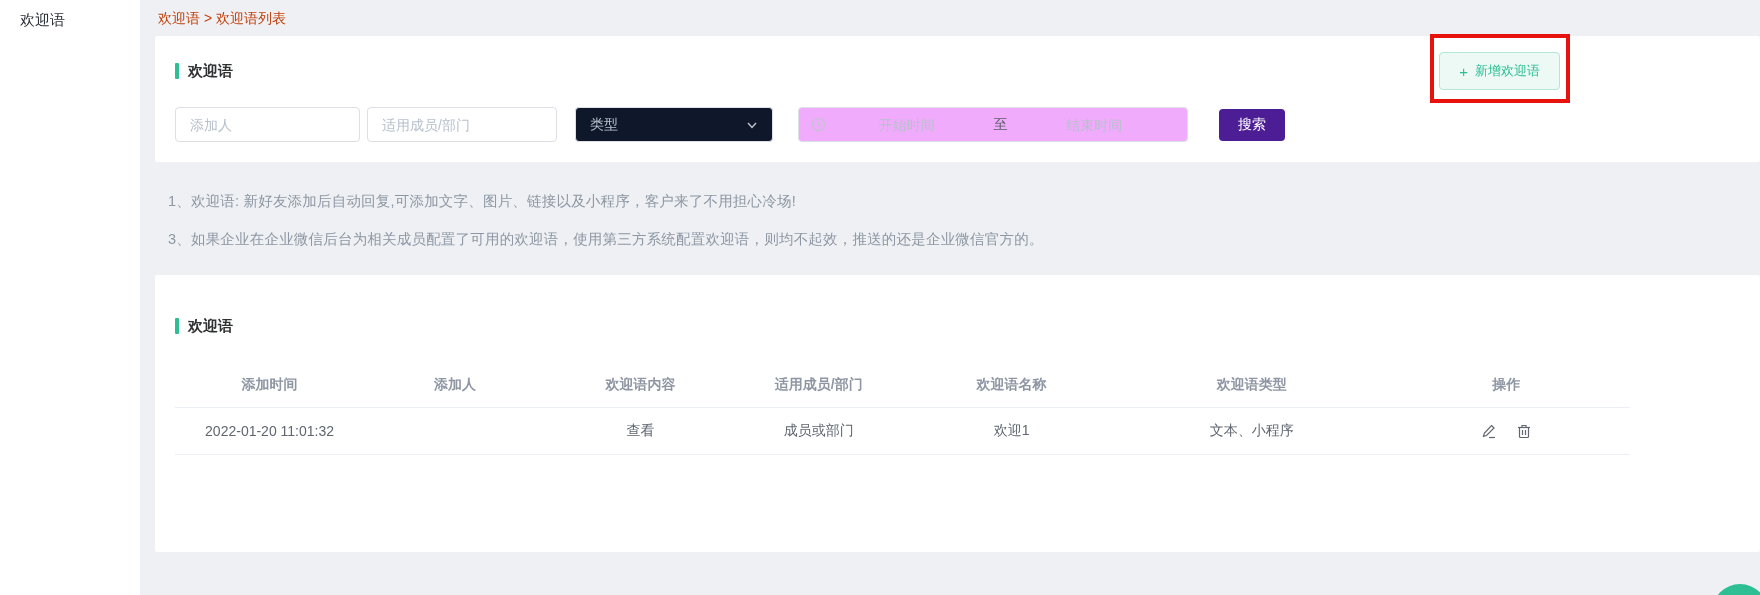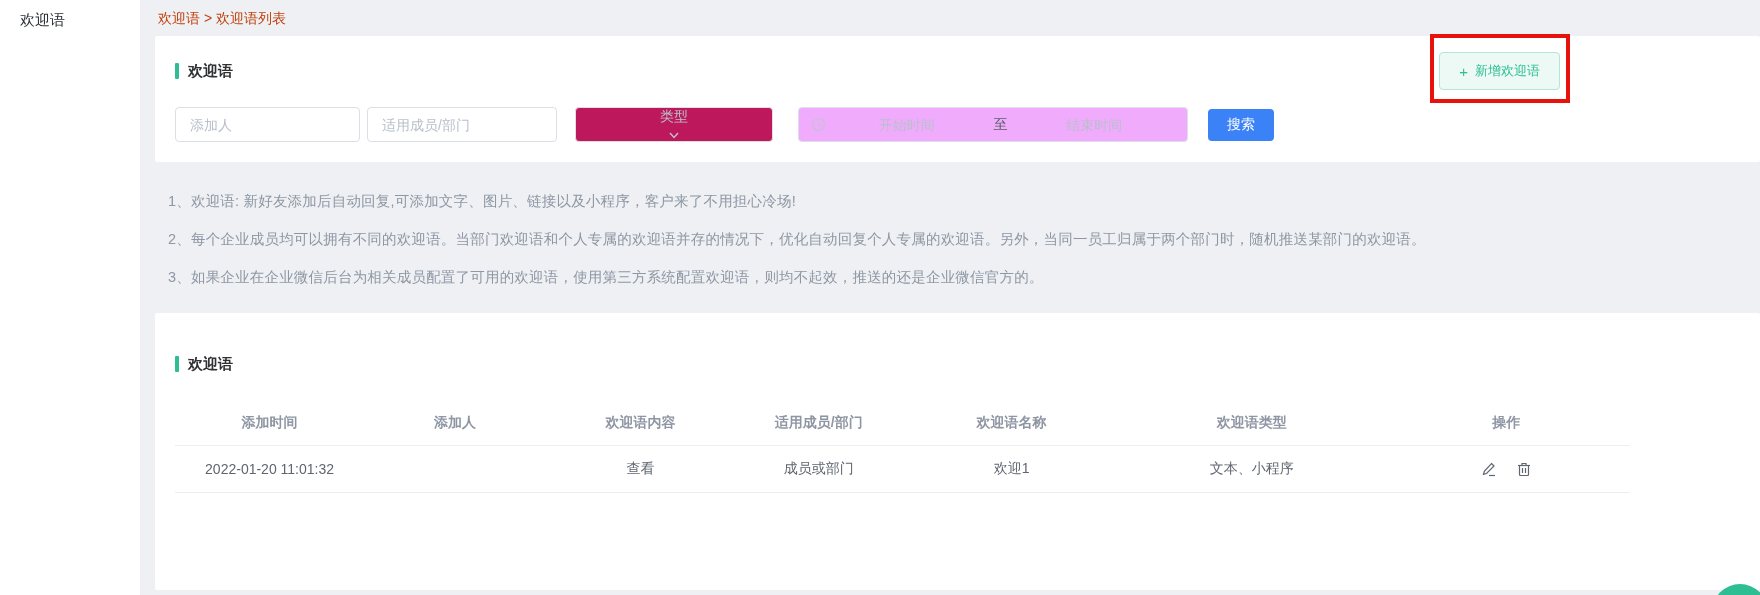--- a/index.html
+++ b/index.html
@@ -30,34 +30,34 @@
   .plus-glyph { font-size:15px; line-height:1; }
 
   
   .filters { display:flex; align-items:center; margin-top:19px; gap:15px; }
   .inp { height:35px; border:1px solid #dcdfe6; border-radius:4px; background:#fff;
     font-size:14px; color:#606266; padding:0 14px; outline:none; font-family:inherit; }
   .inp::placeholder { color:#b8c0cc; }
   .inp-adder { width:185px; }
   .inp-member { width:190px; margin-left:-8px; }
   .select { position:relative; width:198px; height:35px; border:1px solid #dcdfe6; border-radius:4px;
-    background:#be185d; display:flex; align-items:center; padding:0 14px; cursor:pointer; margin-left:3px;flex-direction:column; }
+    background:#0f172a; display:flex; align-items:center; padding:0 14px; cursor:pointer; margin-left:3px; }
   .select-placeholder { font-size:14px; color:#b8c0cc; flex:1; }
   .chevron { width:12px; height:12px; color:#c0c4cc; }
 
   .date-range { width:390px; height:35px; border:1px solid #dcdfe6; border-radius:4px; background:#f0abfc;
     display:flex; align-items:center; padding:0 12px; margin-left:10px; }
   .clock { width:15px; height:15px; color:#c0c4cc; flex:none; }
   .dr-input { border:none; outline:none; flex:1; text-align:center; font-size:14px; color:#606266;
     background:transparent; min-width:0; font-family:inherit; }
   .dr-input::placeholder { color:#b8c0cc; }
   .dr-sep { font-size:14px; color:#5a5e66; padding:0 6px; }
 
-  .search-btn { width:66px; height:32px; background:#3b82f6; border:none; border-radius:4px;
-    color:#fff; font-size:14px; cursor:pointer; margin-left:5px; font-family:inherit; }
+  .search-btn { width:66px; height:32px; background:#4c1d95; border:none; border-radius:4px;
+    color:#fff; font-size:14px; cursor:pointer; margin-left:16px; font-family:inherit; }
 
   
   .instructions { padding:30px 20px 26px 28px;border-radius:15px; }
   .instr-line { font-size:14.5px; color:#8e97a3; margin-bottom:19px; letter-spacing:.2px; }
   .instr-line:last-child { margin-bottom:0; }
 
   
   .card2 { padding:20px 130px 30px 20px; min-height:277px; }
   .card2 .card-header { height:30px; margin-top:16px; }
   table { width:100%; border-collapse:collapse; table-layout:fixed; margin-top:22px; }
@@ -116,21 +116,20 @@
         <input class="dr-input" placeholder="开始时间" style="">
         <span class="dr-sep">至</span>
         <input class="dr-input" placeholder="结束时间" style="">
       </div>
       <button class="search-btn">搜索</button>
     </div>
   </section>
 
   <div class="instructions">
     <div class="instr-line">1、欢迎语: 新好友添加后自动回复,可添加文字、图片、链接以及小程序，客户来了不用担心冷场!</div>
-    <div class="instr-line">2、每个企业成员均可以拥有不同的欢迎语。当部门欢迎语和个人专属的欢迎语并存的情况下，优化自动回复个人专属的欢迎语。另外，当同一员工归属于两个部门时，随机推送某部门的欢迎语。</div>
     <div class="instr-line">3、如果企业在企业微信后台为相关成员配置了可用的欢迎语，使用第三方系统配置欢迎语，则均不起效，推送的还是企业微信官方的。</div>
   </div>
 
   <section class="card card2">
     <div class="card-header">
       <div class="title-wrap">
         <span class="title-bar"></span>
         <span class="card-title">欢迎语</span>
       </div>
     </div>

